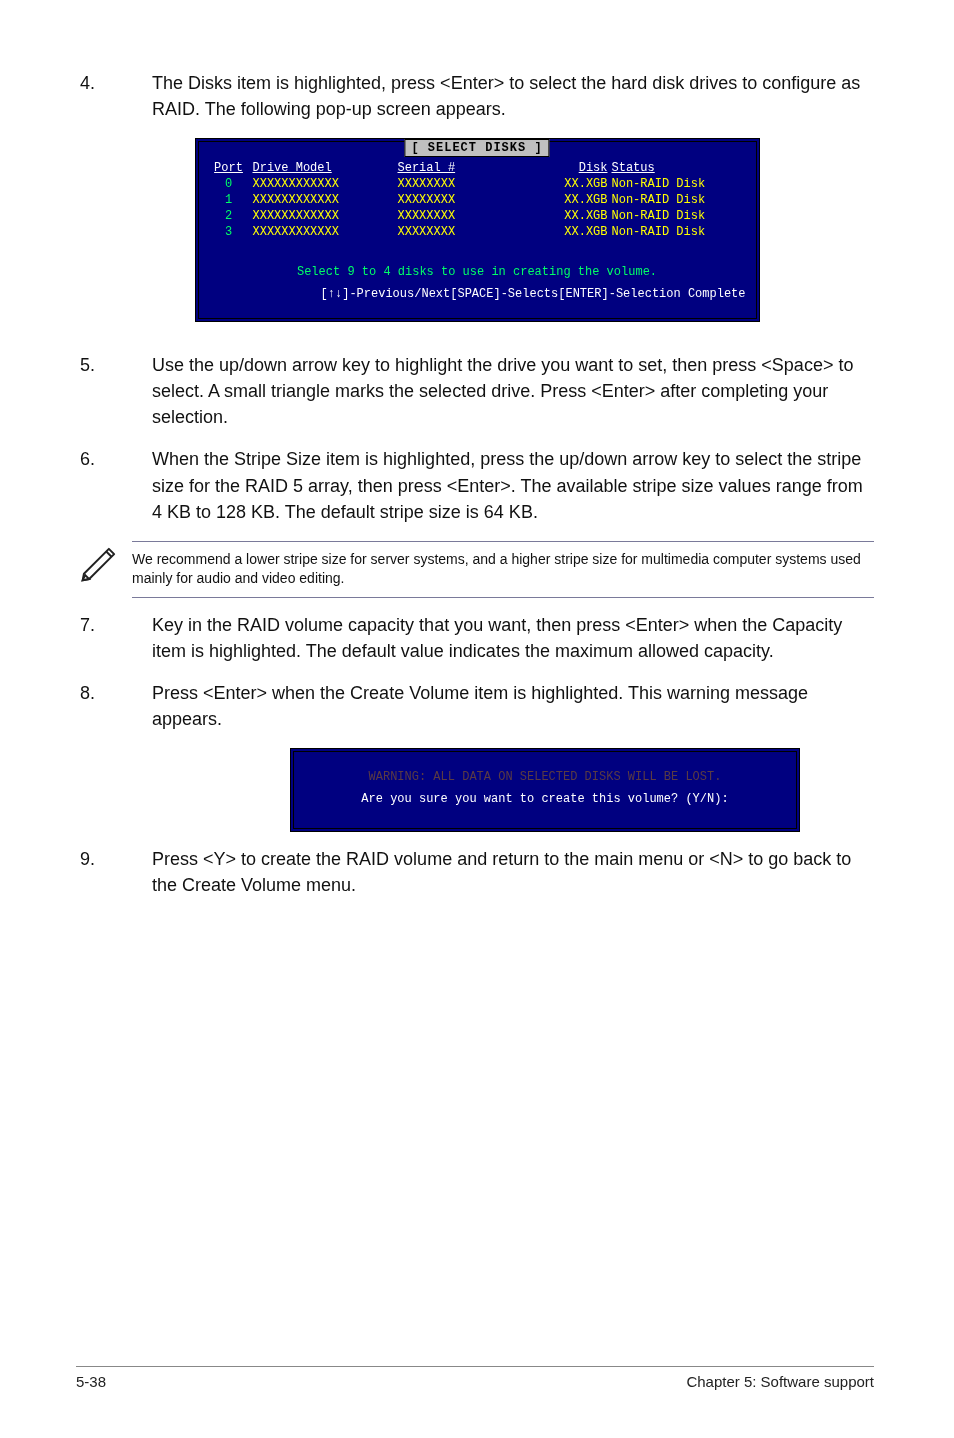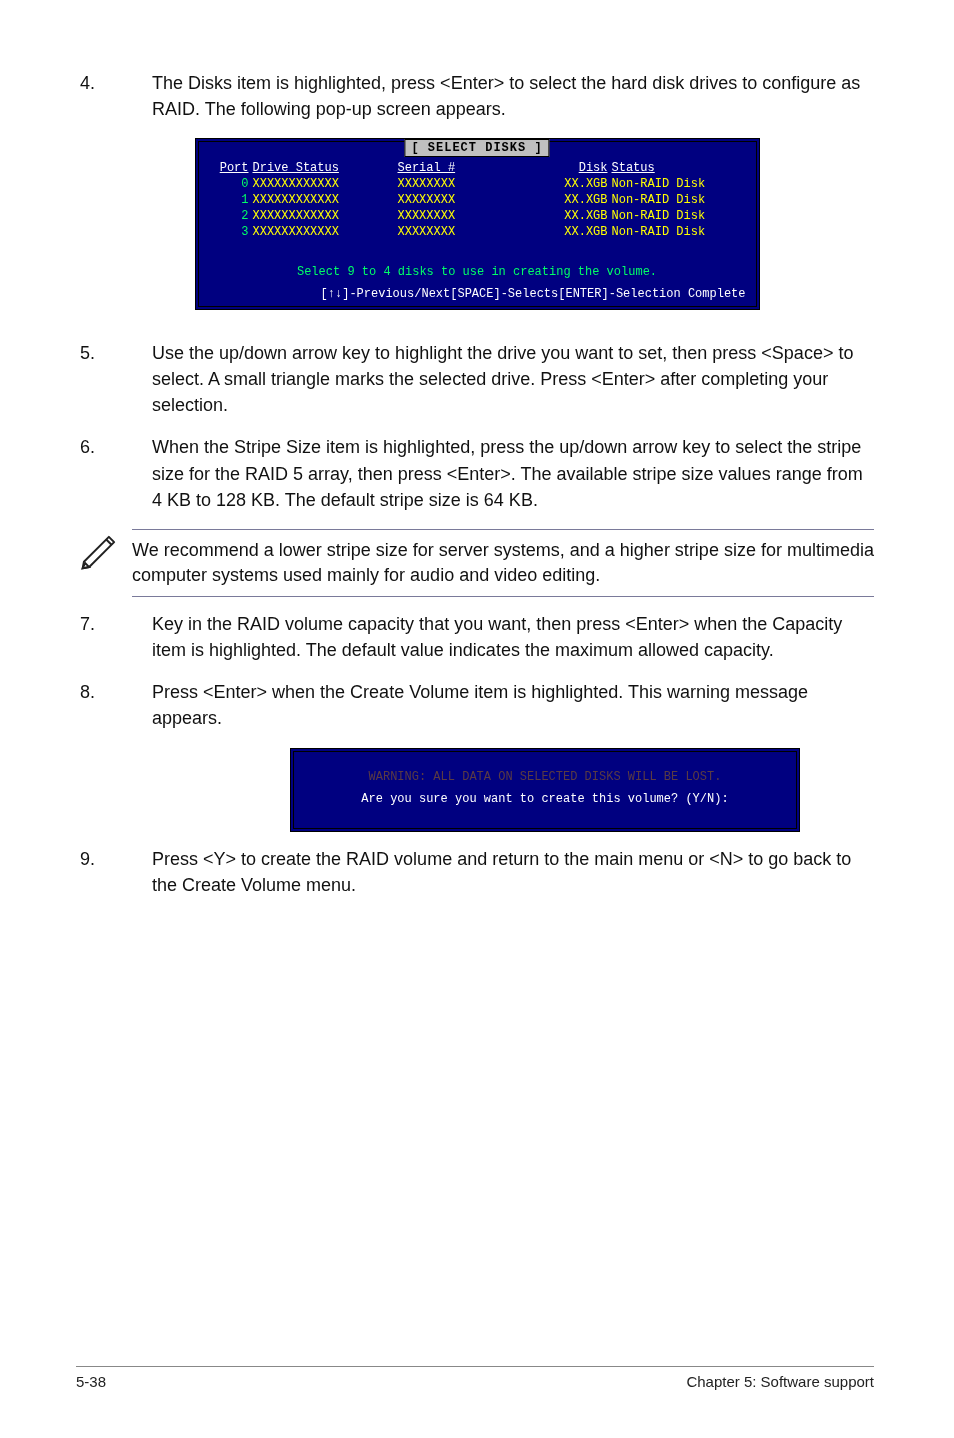--- a/index.html
+++ b/index.html
@@ -38,21 +38,21 @@
     width: 565px;
   }
   .term1 {
     position: relative;
     border: 4px double #000;
     background: #000080;
     color: #00ff66;
     font-family: "Courier New", monospace;
     font-size: 12px;
     line-height: 16px;
-    padding: 18px 10px 4px 10px;
+    padding: 18px 10px 16px 10px;
     box-sizing: border-box;
   }
   .term1 .title-tab {
     position: absolute;
     top: -3px;
     left: 50%;
     transform: translateX(-50%);
     background: #c0c0c0;
     color: #000;
     padding: 0 6px;
@@ -63,21 +63,21 @@
     letter-spacing: 1px;
   }
   .term1 .row {
     display: flex;
     white-space: pre;
   }
   .term1 .hrow {
     color: #fff;
     text-decoration: underline;
   }
-  .term1 .c-port  { width: 40px; text-align: right; padding-right: 4px; }
+  .term1 .c-port  { width: 40px; text-align: center; padding-right: 4px; }
   .term1 .c-model { width: 145px; }
   .term1 .c-serial{ width: 145px; }
   .term1 .c-size  { width: 65px; text-align: right; padding-right: 4px; }
   .term1 .c-status{ flex: 1; }
   .term1 .yellow { color: #ffff00; }
   .term1 .green  { color: #00ff66; }
   .term1 .centered {
     margin-top: 24px;
     text-align: center;
     white-space: pre;
@@ -101,21 +101,21 @@
     flex: 0 0 52px;
     display: flex;
     justify-content: flex-start;
   }
   .note-icon svg { width: 42px; height: 42px; }
   .note-body {
     flex: 1;
     border-top: 1px solid #7a7a9a;
     border-bottom: 1px solid #7a7a9a;
     padding: 8px 0;
-    font-size: 18px;
+    font-size: 14px;
     line-height: 1.4;
   }
 
   
   .term2-wrap {
     margin: 12px auto 14px auto;
     margin-left: 210px;
     width: 510px;
   }
   .term2 {
@@ -157,21 +157,21 @@
     <div class="step-num">4.</div>
     <div class="step-body">The Disks item is highlighted, press &lt;Enter&gt; to select the hard disk drives to configure as RAID. The following pop-up screen appears.</div>
   </div>
 
   <div class="term1-wrap">
     <div class="term1">
       <span class="title-tab">[ SELECT DISKS ]</span>
 
       <div class="row hrow">
         <span class="c-port">Port</span>
-        <span class="c-model">Drive Status</span>
+        <span class="c-model">Drive Model</span>
         <span class="c-serial">Serial #</span>
         <span class="c-size">Disk</span>
         <span class="c-status">Status</span>
       </div>
 
       <div class="row">
         <span class="c-port green">0</span>
         <span class="c-model yellow">XXXXXXXXXXXX</span>
         <span class="c-serial yellow">XXXXXXXX</span>
         <span class="c-size yellow">XX.XGB</span>

